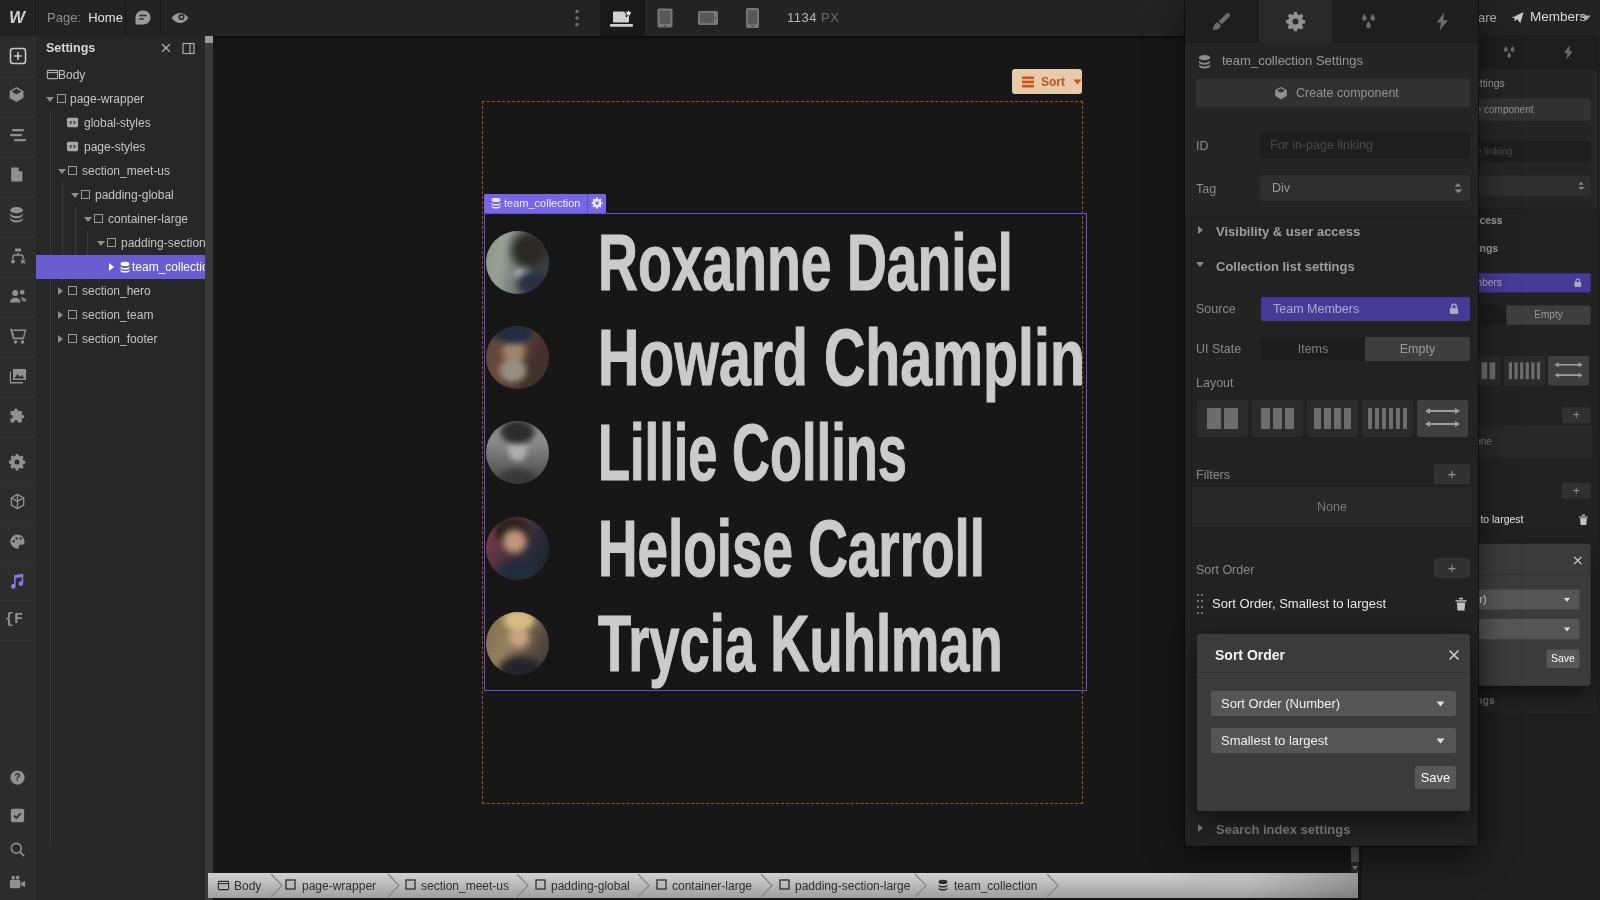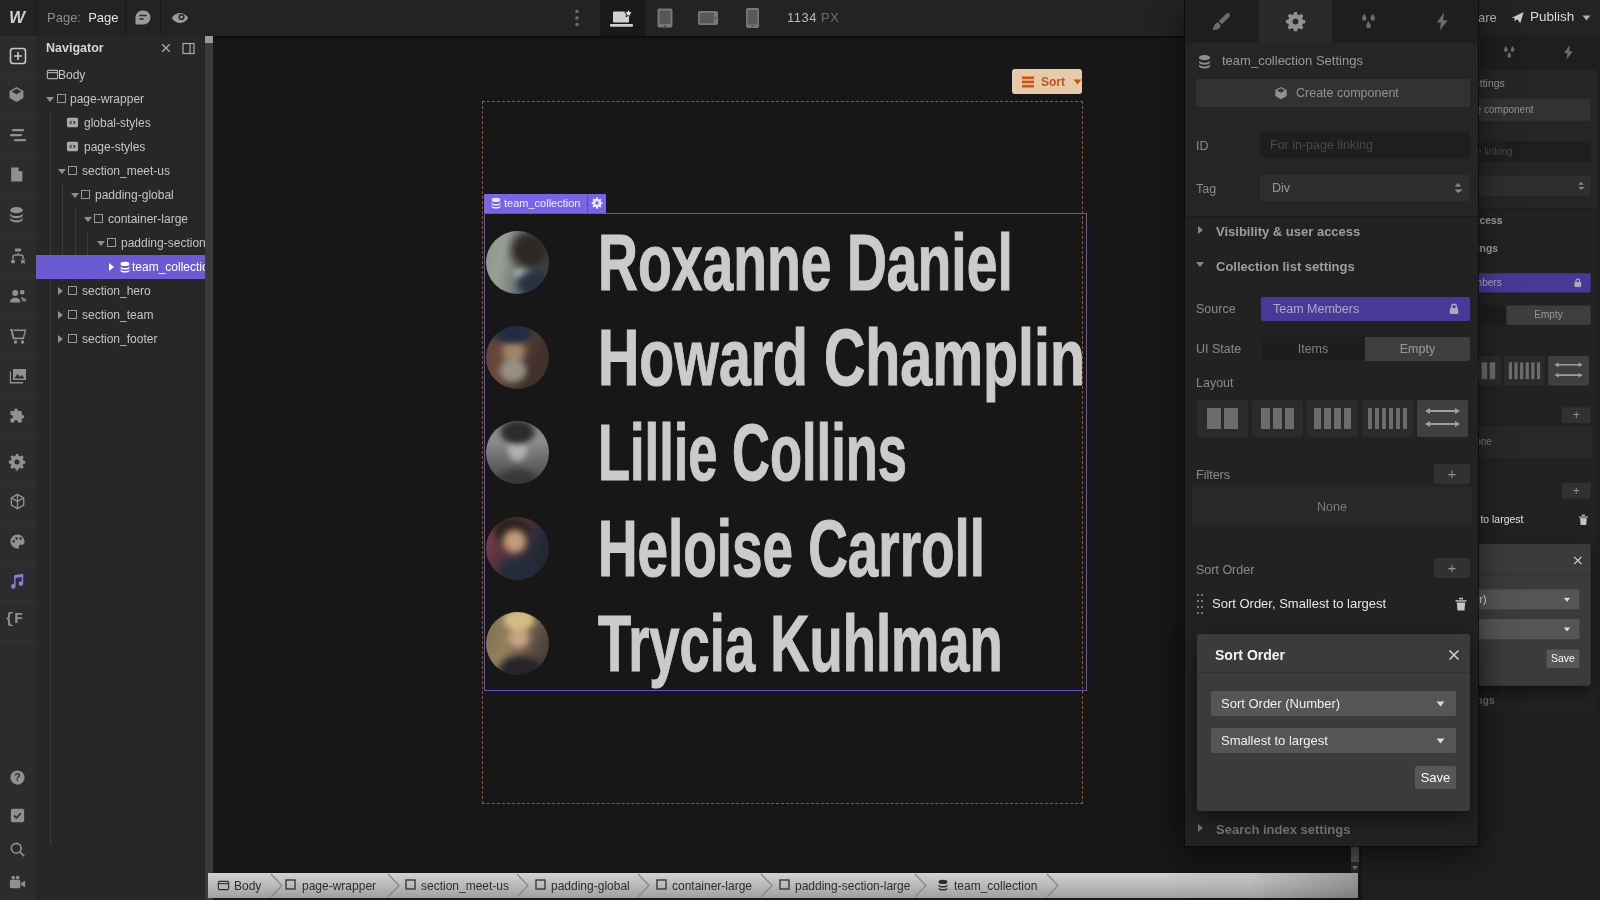--- a/index.html
+++ b/index.html
@@ -163,21 +163,21 @@
       <div class="avatar">
         <div style="position:absolute;left:-5px;top:-5px;width:73px;height:73px;filter:blur(2.5px);background:radial-gradient(ellipse 30% 20% at 52% 18%, rgba(212,188,130,1) 0 55%, rgba(212,188,130,0) 85%), radial-gradient(circle at 52% 42%, rgba(200,164,132,1) 0 11%, rgba(200,164,132,0) 24%), radial-gradient(ellipse 46% 32% at 54% 88%, rgba(38,36,42,1) 0 50%, rgba(38,36,42,0) 80%), linear-gradient(115deg, #7a674e 0%, #93805c 40%, #54483e 72%, #37312d 100%)"></div>
       </div>
       <div class="pname" style="transform:scaleX(0.688)">Trycia Kuhlman</div>
     </div>
   </div>
 
 <div id="topbar">
   <span class="wlogo">W</span>
   <div class="sep" style="left:35px"></div>
-  <span id="pagelabel">Page:&nbsp; <b>Page</b></span>
+  <span id="pagelabel">Page:&nbsp; <b>Home</b></span>
   <div class="sep" style="left:125px"></div>
   <div class="sep" style="left:160px"></div>
   <div id="bp-active"></div>
   <span id="pxlabel">1134 <span>PX</span></span>
 <div class="abs" style="left: 133px; top: 8px;">
       <svg width="20" height="20" viewBox="0 0 20 20">
         <g transform="scale(1)">
           <path fill="#9a9a9a" d="M9.5 2.5h1a7 7 0 0 1 7 7 7 7 0 0 1-7 7H3.2a.7.7 0 0 1-.7-.7V9.5a7 7 0 0 1 7-7Z"></path>
           <path d="M6.3 7.6h7.4M6.3 11h4.4" stroke="#2b2b2b" stroke-width="1.5"></path>
         </g>
@@ -236,21 +236,21 @@
           <rect x="6.5" y="18.6" width="2" height="1.4" fill="#444"></rect>
         </g>
       </svg>
     </div>
     <span style="position: absolute; left: 1462px; top: 10px; font-size: 13px; color: rgb(180, 180, 180);">Share</span>
     <div class="abs" style="left: 1510px; top: 10px;">
       <svg width="15" height="15" viewBox="0 0 15 15">
         <path fill="#c9c9c9" transform="scale(0.9375)" d="M1.5 8.5 14.5 2 11 14l-3.2-4.2L4.5 12l.6-3.4Z"></path>
       </svg>
     </div>
-    <span style="position: absolute; left: 1530px; top: 9px; font-size: 13.5px; color: rgb(217, 217, 217);">Publish</span>
+    <span style="position: absolute; left: 1530px; top: 9px; font-size: 13.5px; color: rgb(217, 217, 217);">Members</span>
     <div class="abs" style="left: 1582px; top: 15px;">
       <svg width="9" height="6" viewBox="0 0 9 6">
         <path fill="#b0b0b0" d="M0.5 0.5 4.5 5.5 8.5 0.5Z"></path>
       </svg>
     </div>
   </div>
 <div id="topbar-underline"></div>
 
 <div id="leftbar">
     <div class="abs" style="left: 8px; top: 10px;">
@@ -403,21 +403,21 @@
     <div class="cell-sep" style="top: 446px;"></div>
     <div class="cell-sep" style="top: 486px;"></div>
     <div class="cell-sep" style="top: 526px;"></div>
     <div class="cell-sep" style="top: 564px;"></div>
     <div class="cell-sep" style="top: 604px;"></div>
     <div class="abs" style="left: 5px; top: 575px; color: rgb(144, 144, 144); font-size: 15px; font-weight: bold; font-family: &quot;Liberation Mono&quot;, monospace;">{F</div>
   </div>
 
 <div id="nav">
   <div id="nav-h">
-      <span class="t">Navigator</span>
+      <span class="t">Settings</span>
     </div>
 <div class="abs" style="left: 124px; top: 6px;">
       <svg width="12" height="12" viewBox="0 0 12 12">
         <path stroke="#aaaaaa" stroke-width="1.6" transform="scale(0.8571428571428571)" d="M2.5 2.5 11.5 11.5 M11.5 2.5 2.5 11.5"></path>
       </svg>
     </div>
     <div class="abs" style="left: 146px; top: 6px;">
       <svg width="13" height="13" viewBox="0 0 13 13">
         <g fill="none" stroke="#aaa" stroke-width="1.2">
           <rect x="1" y="1.5" width="11" height="10"></rect>

